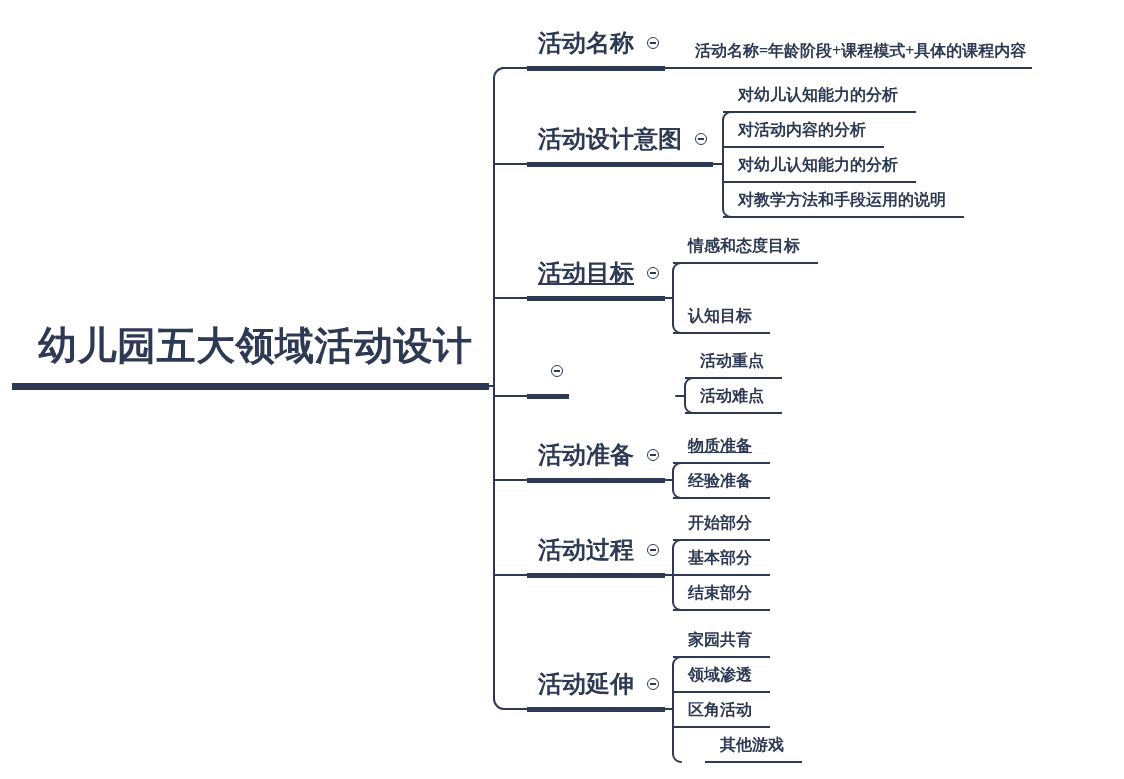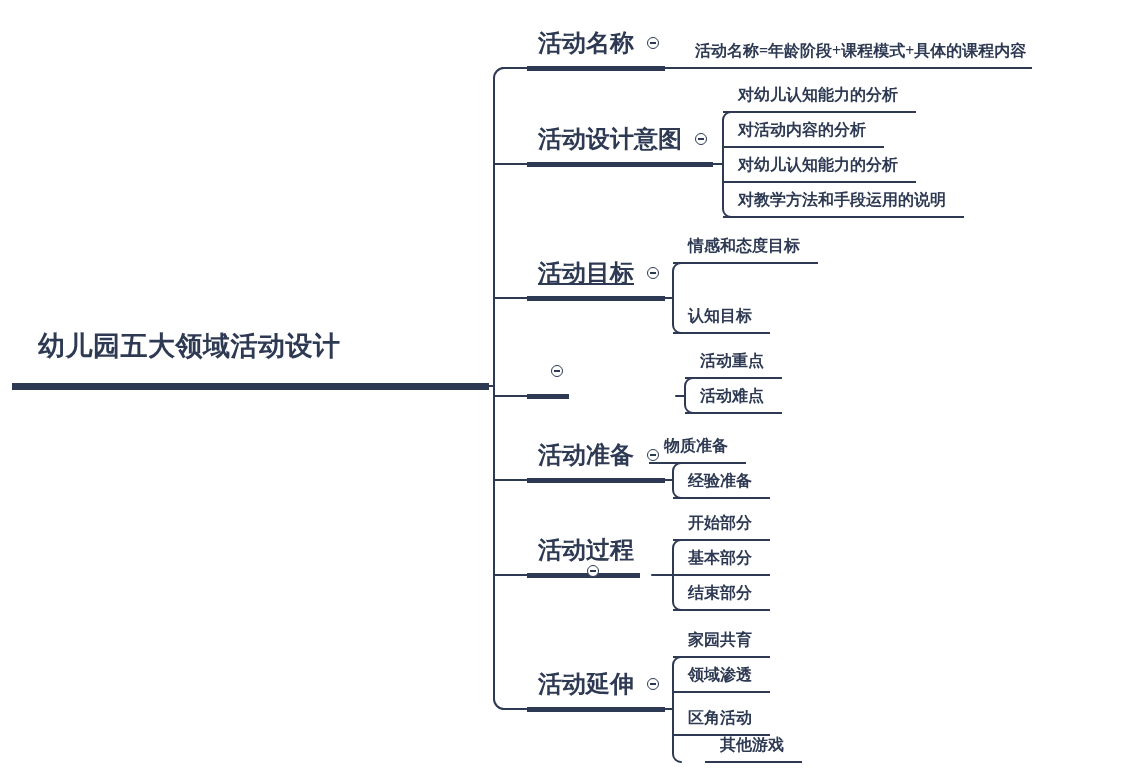--- a/index.html
+++ b/index.html
@@ -14,21 +14,21 @@
     color: var(--ink);
   }
   svg.connectors { position: absolute; left: 0; top: 0; }
 
   .node { position: absolute; white-space: nowrap; font-weight: bold; }
 
   
   .root-node {
     left: 12px; top: 323px; width: 477px; height: 67px;
     border-bottom: 7px solid var(--ink);
-    font-size: 27px; line-height: 46px; letter-spacing: 0.5px;
+    font-size: 39px; line-height: 46px; letter-spacing: 0.5px;
     padding: 0 0 14px 26px;
     display: flex; align-items: flex-end;
   }
 
   
   .b-node {
     left: 527px; height: 43px;
     border-bottom: 5px solid var(--ink);
     font-size: 24px; line-height: 30px;
     padding: 0 6px 8px 11px;
@@ -140,28 +140,28 @@
     <span>活动重点</span>
   </div>
   <div class="node c-node" style="left:685px; top:384px;">
     <span>活动难点</span>
   </div>
 
   <div class="node b-node" style="top:440px;">
     <span>活动准备</span>
     <span class="toggle"></span>
   </div>
-  <div class="node c-node" style="left:649px; top:434px;">
+  <div class="node c-node" style="left:673px; top:434px;text-decoration:underline;">
     <span>物质准备</span>
   </div>
   <div class="node c-node" style="left:673px; top:469px;">
     <span>经验准备</span>
   </div>
 
-  <div class="node b-node" style="top:535px;flex-direction:column;">
+  <div class="node b-node" style="top:535px;">
     <span>活动过程</span>
     <span class="toggle"></span>
   </div>
   <div class="node c-node" style="left:673px; top:511px;">
     <span>开始部分</span>
   </div>
   <div class="node c-node" style="left:673px; top:546px;">
     <span>基本部分</span>
   </div>
   <div class="node c-node" style="left:673px; top:581px;font-family:Liberation Serif, serif;">
@@ -171,20 +171,20 @@
   <div class="node b-node" style="top:669px;">
     <span>活动延伸</span>
     <span class="toggle"></span>
   </div>
   <div class="node c-node" style="left:673px; top:628px;text-align:right;">
     <span>家园共育</span>
   </div>
   <div class="node c-node" style="left:673px; top:663px;">
     <span>领域渗透</span>
   </div>
-  <div class="node c-node" style="left:673px; top:698px;margin-top:8px;">
+  <div class="node c-node" style="left:673px; top:698px;">
     <span>区角活动</span>
   </div>
   <div class="node c-node" style="left:673px; top:733px;margin-left:32px;">
     <span>其他游戏</span>
   </div>
 
 </div>
 
 </body></html>

